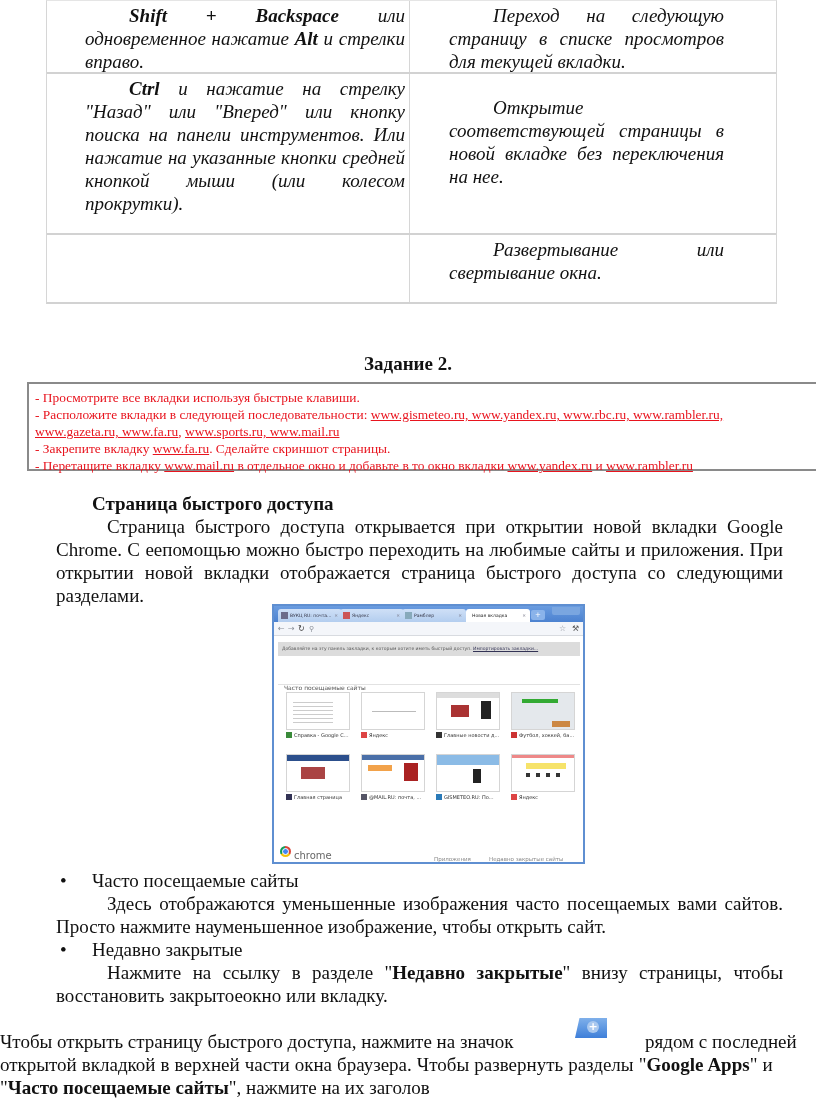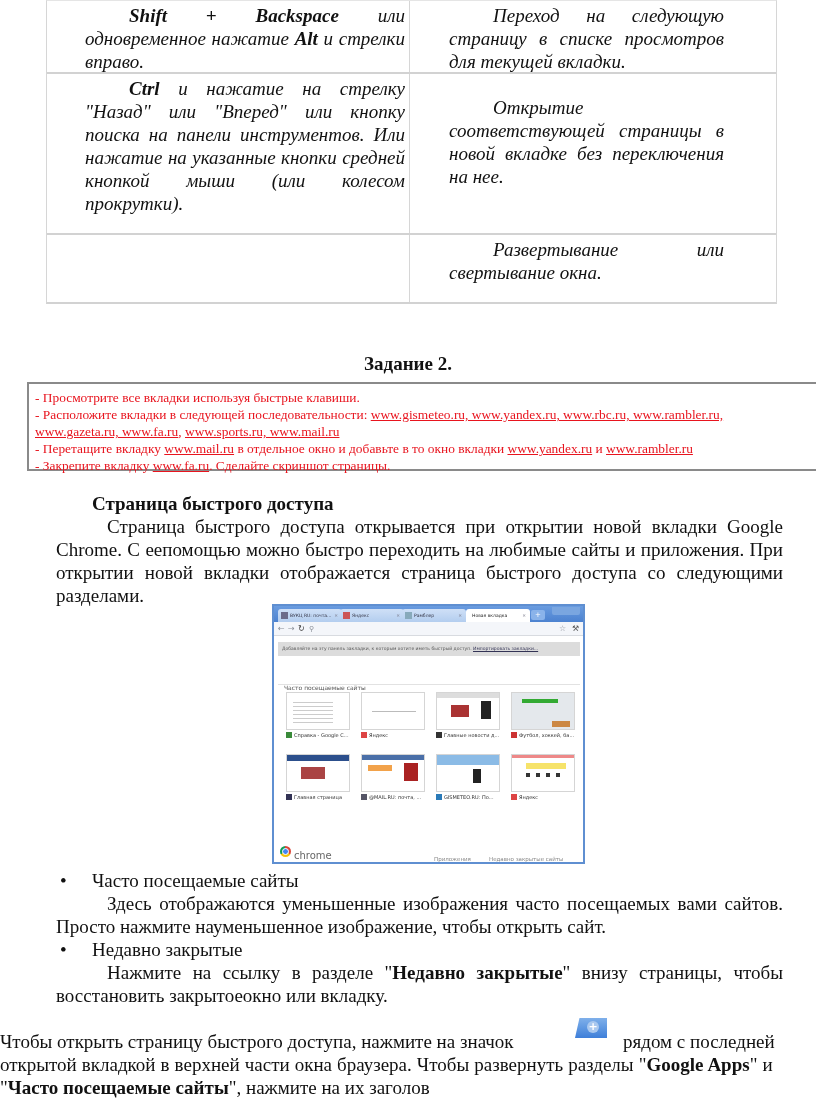--- a/index.html
+++ b/index.html
@@ -92,22 +92,22 @@
     <div class="kb-cell right">
         <p>Развертывание или свертывание окна.</p>
       </div>
   </div>
 </div>
 
 <div class="task-title">Задание 2.</div>
 <div class="task-box">
   <div><span>-  Просмотрите все вкладки используя быстрые клавиши.</span></div>
   <div><span>-  Расположите вкладки в следующей последовательности: </span><a>www.gismeteo.ru, www.yandex.ru, www.rbc.ru, www.rambler.ru, www.gazeta.ru, www.fa.ru</a><span>, </span><a>www.sports.ru, www.mail.ru</a></div>
+  <div><span>-  Закрепите вкладку </span><a>www.fa.ru</a><span>. Сделайте скриншот страницы.</span></div>
   <div><span>-  Перетащите вкладку </span><a>www.mail.ru</a><span> в отдельное окно и добавьте в то окно вкладки </span><a>www.yandex.ru</a><span> и </span><a>www.rambler.ru</a></div>
-  <div><span>-  Закрепите вкладку </span><a>www.fa.ru</a><span>. Сделайте скриншот страницы.</span></div>
 </div>
 
 <div class="section-heading">Страница быстрого доступа</div>
 <div class="para p1"><span class="indent"></span><span>Страница быстрого доступа открывается при открытии новой вкладки Google Chrome. С еепомощью можно быстро переходить на любимые сайты и приложения. При открытии новой вкладки отображается страница быстрого доступа со следующими разделами.</span></div>
 
 <div class="browser">
   <div class="tabstrip">
     <div class="tab" style="left:4px;width:64px"><span class="fav"></span><span>ВУКЦ RU: почта...</span><span class="x">×</span></div>
     <div class="tab" style="left:66px;width:64px"><span class="fav" style="background:#c55"></span><span>Яндекс</span><span class="x">×</span></div>
     <div class="tab" style="left:128px;width:64px"><span class="fav" style="background:#8ab"></span><span>Рамблер</span><span class="x">×</span></div>
@@ -198,17 +198,17 @@
 <div class="para p2"><span class="indent"></span><span><span>Здесь отображаются уменьшенные изображения часто посещаемых вами сайтов. Просто нажмите науменьшенное изображение, чтобы открыть сайт.</span></span></div>
 <div class="bullet b2"><span class="dot">•</span><span>Недавно закрытые</span></div>
 <div class="para p3"><span class="indent"></span><span><span>Нажмите на ссылку в разделе "</span><b>Недавно закрытые</b><span>" внизу страницы, чтобы восстановить закрытоеокно или вкладку.</span></span></div>
 
 <div class="plus-tab-icon">
     <span class="plus">+</span>
   </div>
 <div class="final">
   <div class="final-line">
     <span>Чтобы открыть страницу быстрого доступа, нажмите на  значок</span>
-    <span style="position:absolute;left:623px">рядом с последней</span>
+    <span style="position:absolute;left:645px">рядом с последней</span>
   </div>
   <div class="final-line" style="word-spacing:0.3px"><span>открытой вкладкой в верхней части окна браузера. Чтобы развернуть разделы "</span><b>Google Apps</b><span>" и</span></div>
   <div class="final-line"><span>"</span><b>Часто посещаемые сайты</b><span>", нажмите на их заголов</span></div>
 </div>
 
 </body></html>

